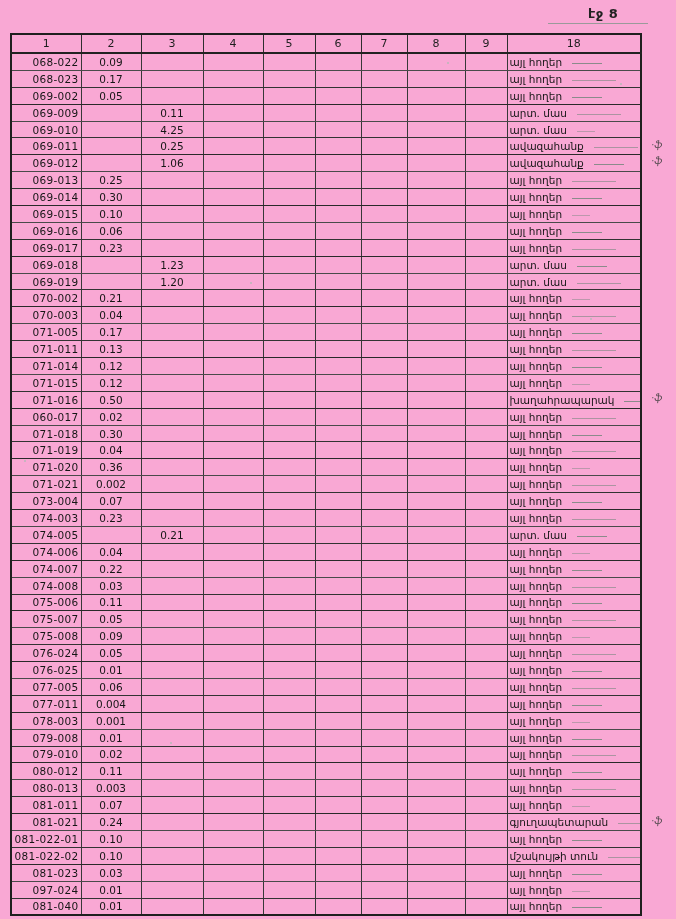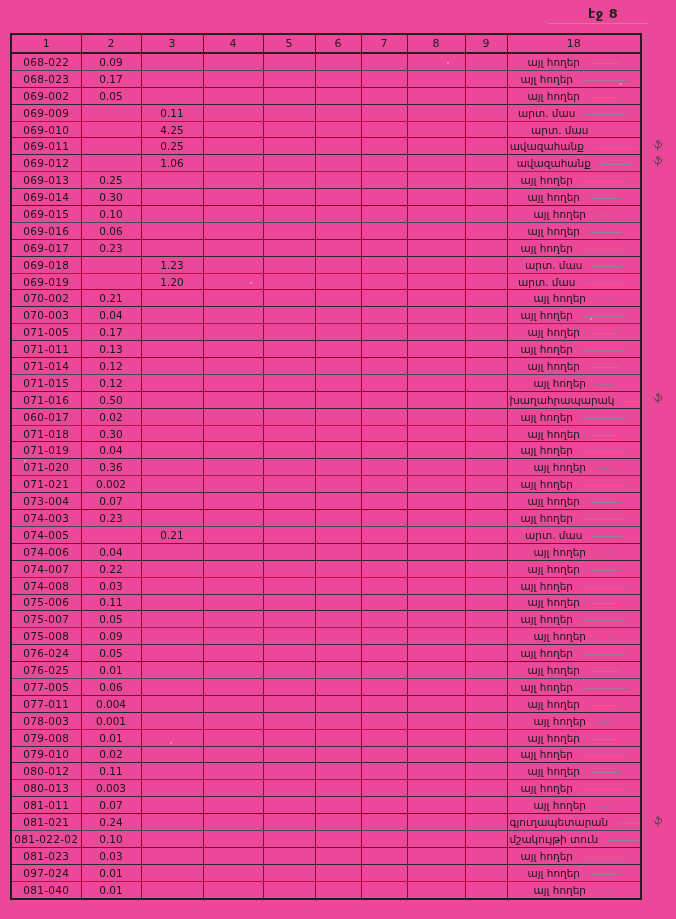--- a/index.html
+++ b/index.html
@@ -4,21 +4,21 @@
 <style>
   html, body {
     margin: 0;
     padding: 0;
     background: #ffffff;
   }
   .page {
     position: relative;
     width: 676px;
     height: 919px;
-    background: #ec4899;
+    background: #f9a8d4;
     font-family: "DejaVu Sans", sans-serif;
     color: #1b1b1b;
     overflow: hidden;
   }
   .page-label {
     position: absolute;
     top: 6px;
     left: 588px;
     font-size: 13px;
     font-weight: bold;
@@ -59,23 +59,23 @@
     border: 1px solid #383838;
     padding: 0 2px;
     white-space: nowrap;
     overflow: hidden;
     color: #161616;
   }
   
   tbody tr:nth-child(3n) td   { border-bottom-color: #2a2a2a; }
   tbody tr:nth-child(3n+1) td { border-bottom-color: #4a4a4a; }
   tbody tr:nth-child(3n+2) td { border-bottom-color: #333333; }
-  td.c1  { text-align: center;  padding-left: 3px; letter-spacing: 0.3px; }
+  td.c1  { text-align: right;  padding-left: 3px; letter-spacing: 0.3px; }
   td.c2, td.c3 { text-align: center; }
-  td.c10 { text-align: center; padding-left: 4px; }
+  td.c10 { text-align: left; padding-left: 4px; }
   
   td.c10.filled .txt::after {
     content: "";
     display: inline-block;
     width: 30px;
     margin-left: 10px;
     border-bottom: 1.5px solid #8b8b8b;
     vertical-align: 2px;
   }
   tbody tr:nth-child(2n) td.c10.filled .txt::after { width: 44px; opacity: .7; }
@@ -682,20 +682,32 @@
           <td class="c3"></td>
           <td class="c4"></td>
           <td class="c5"></td>
           <td class="c6"></td>
           <td class="c7"></td>
           <td class="c8"></td>
           <td class="c9"></td>
           <td class="c10 filled"><span class="txt">գյուղապետարան</span></td>
         </tr>
         <tr>
+          <td class="c1"><span class="txt">081-022-01</span></td>
+          <td class="c2"><span class="txt">0.10</span></td>
+          <td class="c3"></td>
+          <td class="c4"></td>
+          <td class="c5"></td>
+          <td class="c6"></td>
+          <td class="c7"></td>
+          <td class="c8"></td>
+          <td class="c9"></td>
+          <td class="c10 filled"><span class="txt">այլ հողեր</span></td>
+        </tr>
+        <tr>
           <td class="c1"><span class="txt">081-022-02</span></td>
           <td class="c2"><span class="txt">0.10</span></td>
           <td class="c3"></td>
           <td class="c4"></td>
           <td class="c5"></td>
           <td class="c6"></td>
           <td class="c7"></td>
           <td class="c8"></td>
           <td class="c9"></td>
           <td class="c10 filled"><span class="txt">մշակույթի տուն</span></td>

